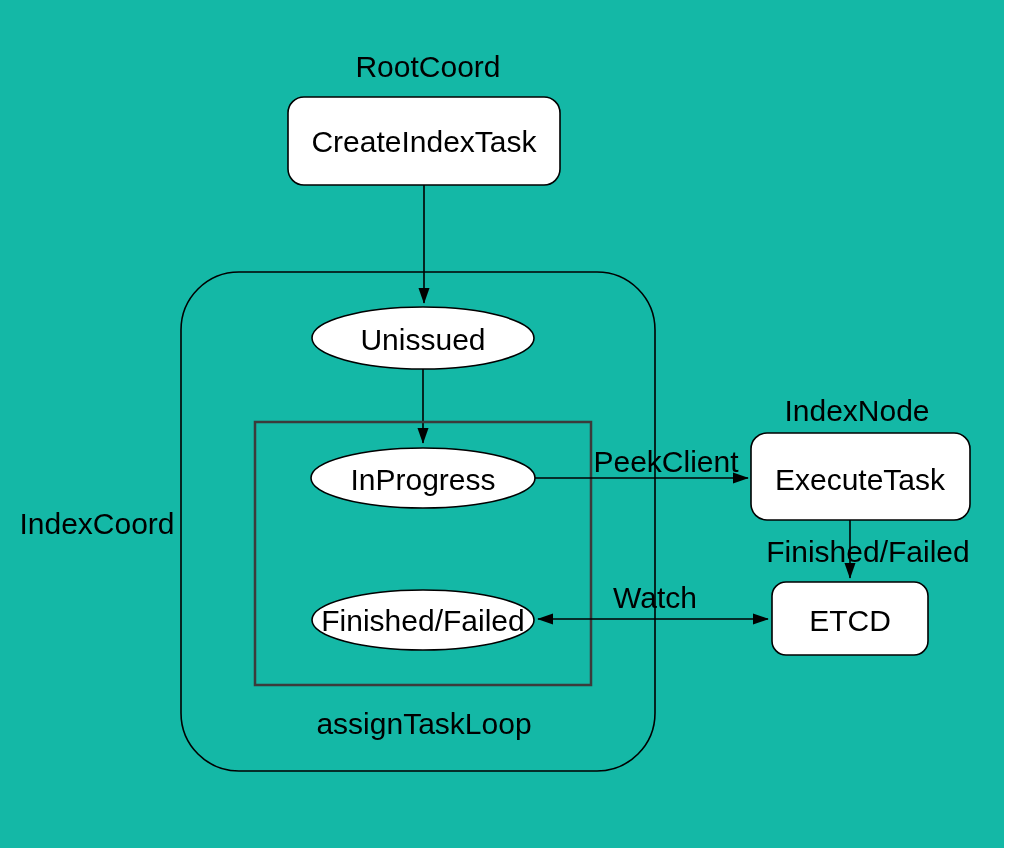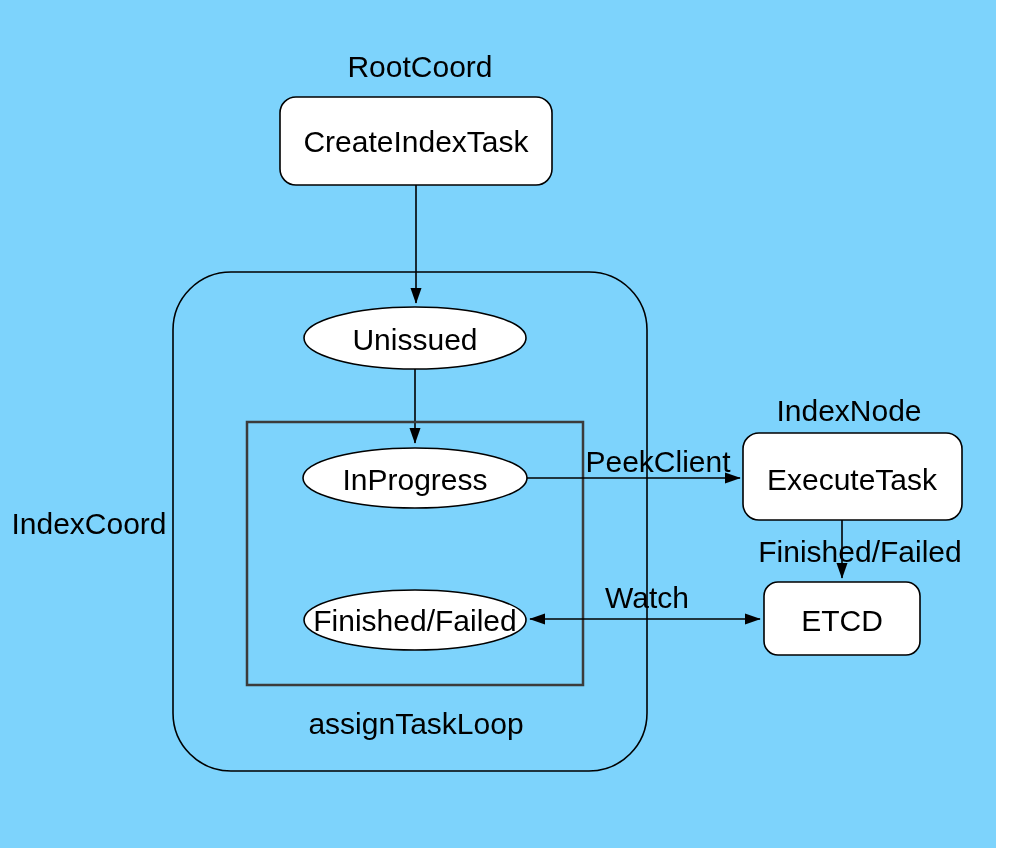--- a/index.html
+++ b/index.html
@@ -4,22 +4,23 @@
 <style>
   html, body {
     margin: 0;
     padding: 0;
     background: #ffffff;
   }
   .canvas {
     position: relative;
     width: 996px;
     height: 848px;
-    background: #7dd3fc;
+    background: #14b8a6;
     overflow: hidden;
+    padding-left: 8px;
   }
   svg {
     display: block;
     font-family: "Liberation Sans", sans-serif;
   }
   .node-box {
     fill: #ffffff;
     stroke: #000000;
     stroke-width: 1.6;
   }

